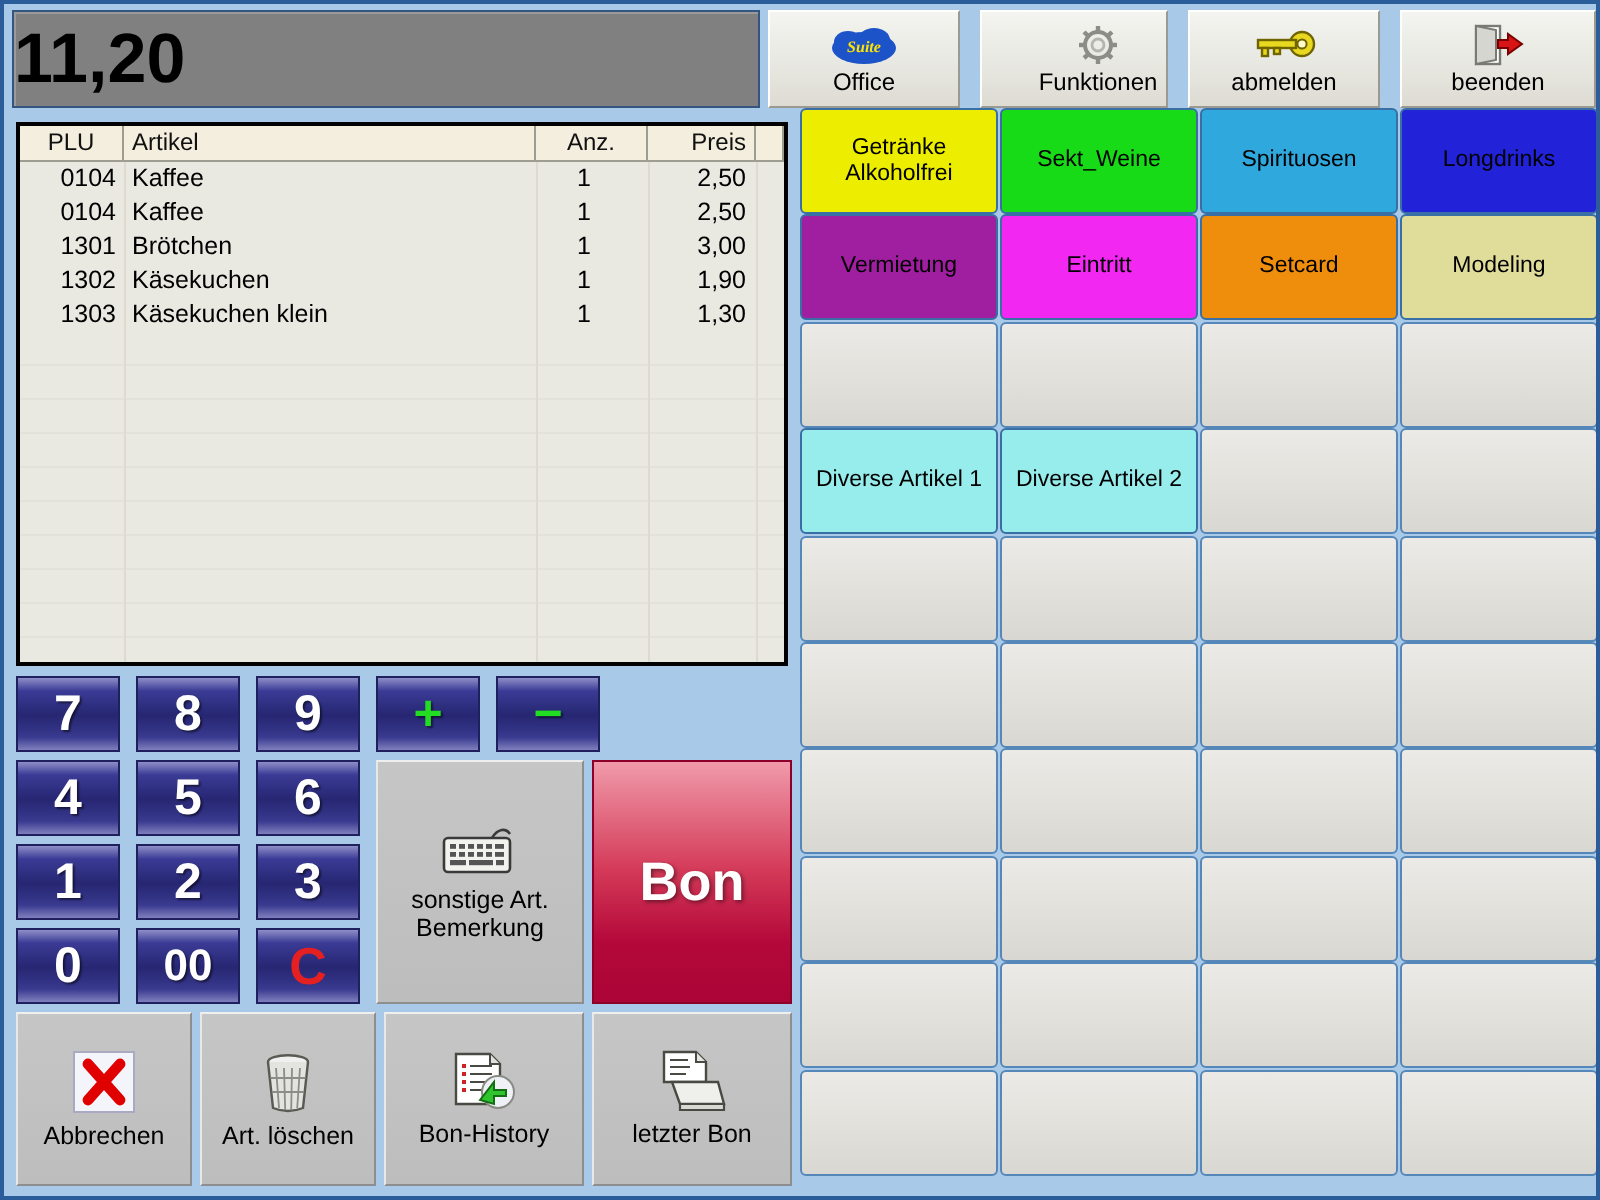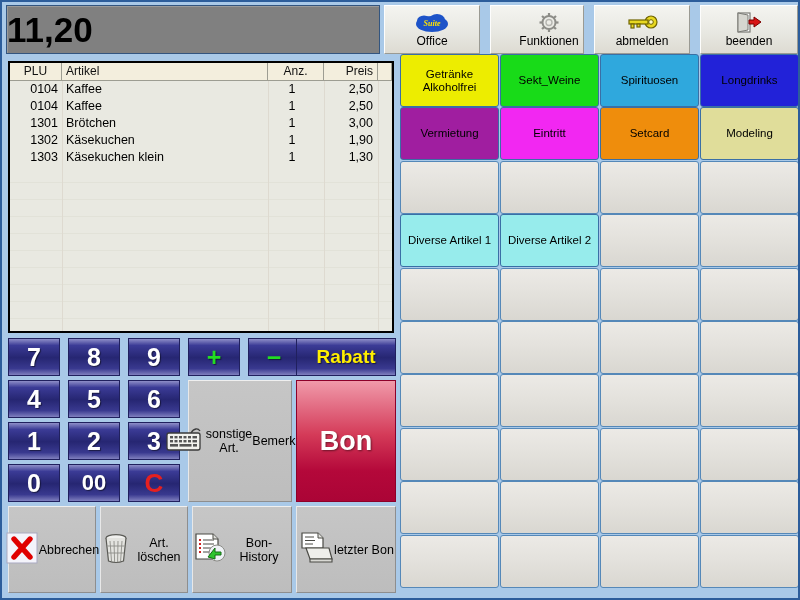--- a/index.html
+++ b/index.html
@@ -172,21 +172,21 @@
   }
   .num.small { font-size: 22px; }
   .num.clear { color: #e52020; font-size: 26px; text-shadow: none; }
   .num.opsym { font-size: 25px; color: #22dd22; font-weight: bold; }
   .num.rabatt { color: #ffee00; font-size: 19px; }
   .gray {
     background: linear-gradient(to bottom, #c6c6c6 0%, #bdbdbd 100%);
     border: 1px solid #8e8e8e;
     border-top-color: #efefef;
     border-left-color: #e8e8e8;
-    flex-direction: row;
+    flex-direction: column;
     color: #000;
     font-size: 12.5px;
   }
   .gray .ico {
     display: flex; align-items: center; justify-content: center;
     margin-bottom: 3px;
   }
   .gray .lbl { line-height: 14px; text-align: center; }
   .bon {
     background: linear-gradient(to bottom, #f09aaa 0%, #d43a58 45%, #b4083a 75%, #ab0436 100%);
@@ -355,21 +355,20 @@
     </div>
   </div>
 
   <div id="keypad">
 
     <div class="kbtn num" style="left:0px;   top:0px;   width:52px; height:38px;">7</div>
     <div class="kbtn num" style="left:60px;  top:0px;   width:52px; height:38px;">8</div>
     <div class="kbtn num" style="left:120px; top:0px;   width:52px; height:38px;">9</div>
     <div class="kbtn num opsym" style="left:180px; top:0px; width:52px; height:38px;">+</div>
     <div class="kbtn num opsym" style="left:240px; top:0px; width:52px; height:38px;">−</div>
-    <div class="kbtn num rabatt" style="left:288px; top:0px; width:100px; height:38px;">Rabatt</div>
 
     <div class="kbtn num" style="left:0px;   top:42px;  width:52px; height:38px;">4</div>
     <div class="kbtn num" style="left:60px;  top:42px;  width:52px; height:38px;">5</div>
     <div class="kbtn num" style="left:120px; top:42px;  width:52px; height:38px;">6</div>
 
     <div class="kbtn num" style="left:0px;   top:84px;  width:52px; height:38px;">1</div>
     <div class="kbtn num" style="left:60px;  top:84px;  width:52px; height:38px;">2</div>
     <div class="kbtn num" style="left:120px; top:84px;  width:52px; height:38px;">3</div>
 
     <div class="kbtn num" style="left:0px;   top:126px; width:52px; height:38px;">0</div>

